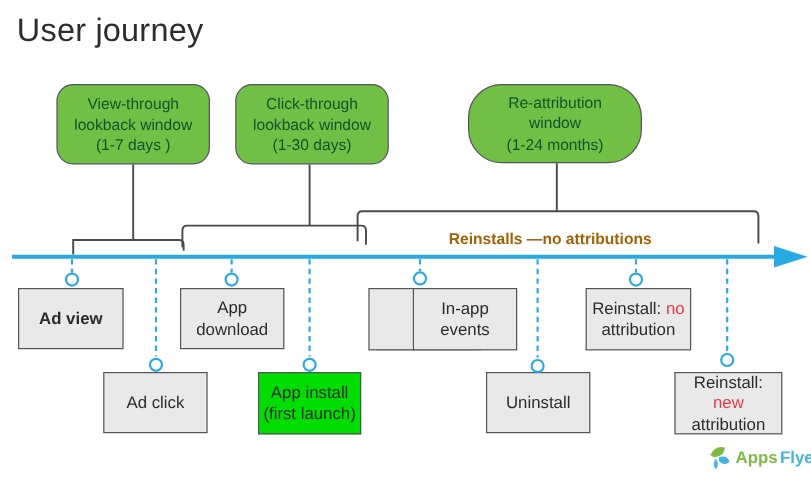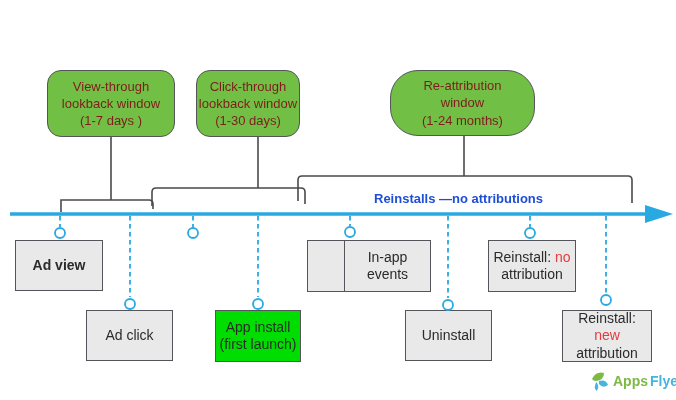--- a/index.html
+++ b/index.html
@@ -7,71 +7,76 @@
     position:relative;width:676px;height:400px;background:#ffffff;
     font-family:"Liberation Sans","DejaVu Sans",sans-serif;overflow:hidden;
   }
   .title{
     position:absolute;left:14px;top:10px;font-size:27px;color:#2d2d2d;
     font-weight:400;letter-spacing:0.2px;
   }
   .win{
     position:absolute;background:#71bf45;border:1.6px solid #54555a;border-radius:14px;
     display:flex;align-items:center;justify-content:center;text-align:center;
-    white-space:pre-line;font-size:13px;line-height:1.32;color:#7f1d1d;box-sizing:border-box;
+    white-space:pre-line;font-size:13px;line-height:1.32;color:#14532d;box-sizing:border-box;
   }
   .evt{
     position:absolute;background:#e9e9e9;border:1.6px solid #54555a;
     display:flex;align-items:center;justify-content:center;text-align:center;
     white-space:pre-line;font-size:14px;line-height:1.22;color:#2b2b2b;box-sizing:border-box;
   }
   .evt.bright{background:#00dd00;}
   .stack{position:absolute;background:#e9e9e9;border:1.6px solid #54555a;box-sizing:border-box;}
   .red{color:#e23b40;}
   .tl-label{
     position:absolute;left:374px;top:191px;font-size:13px;font-weight:bold;
-    color:#1d4ed8;white-space:nowrap;
+    color:#a16207;white-space:nowrap;
   }
   .overlay{position:absolute;left:0;top:0;pointer-events:none;}
   .logo{
     position:absolute;left:591px;top:370px;display:flex;align-items:center;gap:2px;
     font-size:14px;font-weight:600;
   }
   .logo .w1{color:#7db943;}
   .logo .w2{color:#45b5e0;}
 </style>
 </head>
 <body>
 
 <div class="canvas">
 
+  <div class="title">User journey</div>
 
   <div class="win" style="left:47px;top:70px;width:128px;height:67px;">
     <span>View-through
 lookback window
 (1-7 days )</span>
   </div>
-  <div class="win" style="left:196px;top:70px;width:104px;height:67px;">
+  <div class="win" style="left:196px;top:70px;width:128px;height:67px;">
     <span>Click-through
 lookback window
 (1-30 days)</span>
   </div>
   <div class="win" style="left:390px;top:70px;width:145px;height:66px;border-radius:28px;">
     <span>Re-attribution
 window
 (1-24 months)</span>
   </div>
 
   <div class="tl-label">Reinstalls —no attributions</div>
 
   <div class="stack" style="left:314px;top:240px;width:87px;height:52px;"></div>
   <div class="stack" style="left:307px;top:240px;width:87px;height:52px;"></div>
 
   <div class="evt" style="left:15px;top:240px;width:88px;height:51px;font-weight:bold;">
     <span>Ad view</span>
+  </div>
+  <div class="evt" style="left:150px;top:240px;width:87px;height:51px;">
+    <span>App
+download</span>
   </div>
   <div class="evt" style="left:300px;top:240px;width:87px;height:52px;margin-left:44px;">
     <span>In-app
 events</span>
   </div>
   <div class="evt" style="left:488px;top:240px;width:88px;height:52px;">
     <span><span>Reinstall: </span><span class="red">no</span><span>
 attribution</span></span>
   </div>
 

